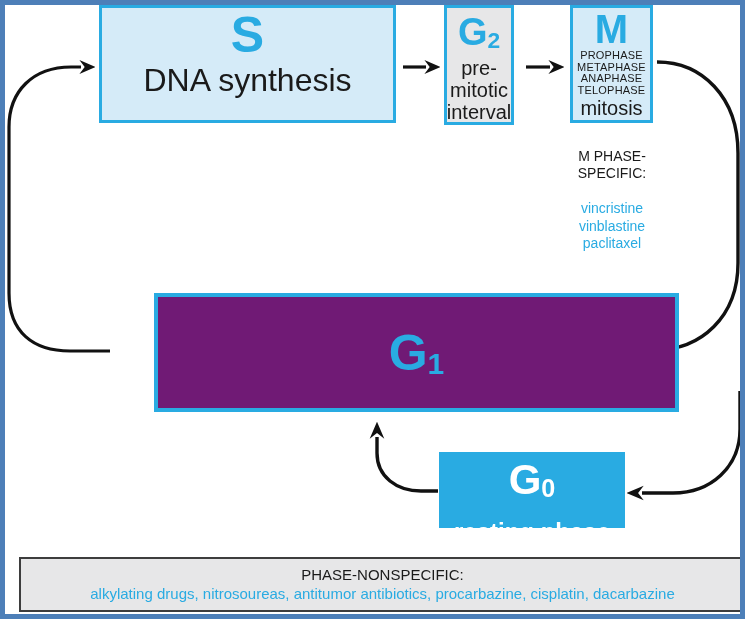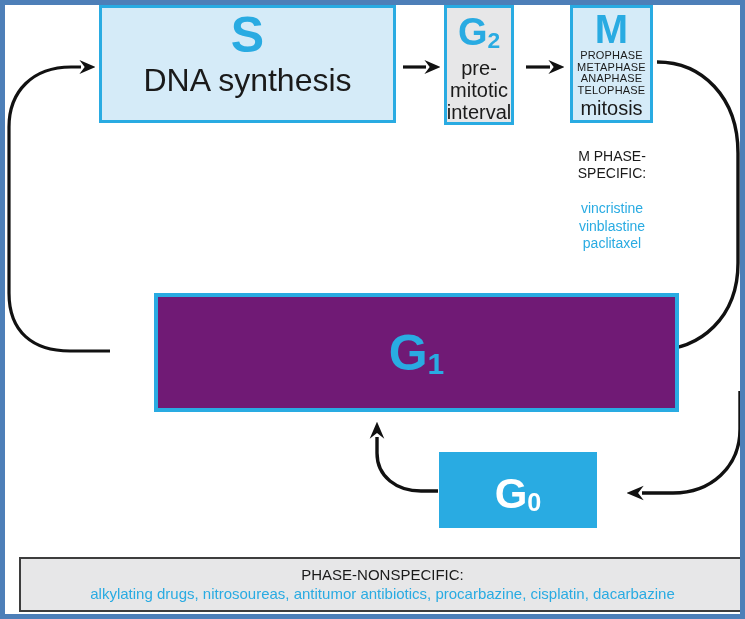--- a/index.html
+++ b/index.html
@@ -13,21 +13,21 @@
   }
   .arrow-layer{position:absolute;left:0;top:0;width:735px;height:609px;}
 
   .pbox{position:absolute;box-sizing:border-box;display:flex;flex-direction:column;align-items:center;text-align:center;}
   .cyan-border{border:3px solid #29abe2;}
 
   .s-box{left:94px;top:0;width:297px;height:118px;background:#d5ebf8;padding-top:2px;}
   .g2-box{left:439px;top:0;width:70px;height:120px;background:#e7e7e8;padding-top:5px;}
   .m-box{left:565px;top:0;width:83px;height:118px;background:#d5ebf8;padding-top:1px;}
   .g1-box{left:105px;top:288px;width:525px;height:119px;background:#701a75;border-width:4px;justify-content:center;margin-left:44px;}
-  .g0-box{left:434px;top:447px;width:158px;height:76px;background:#29abe2;padding-top:21px;}
+  .g0-box{left:434px;top:447px;width:186px;height:76px;background:#29abe2;padding-top:7px;}
   .ns-box{left:14px;top:552px;width:727px;height:55px;background:#e7e7e8;border:2px solid #3d3d3d;padding-top:6px;}
 
   .phase-letter{font-weight:bold;color:#29abe2;line-height:1;}
   .phase-letter sub{font-size:0.60em;line-height:0;vertical-align:-0.12em;}
   .s-letter{font-size:50px;}
   .g2-letter{font-size:38px;}
   .m-letter{font-size:40px;margin-bottom:1px;}
   .g1-letter{font-size:50px;}
   .g0-letter{font-size:42px;color:#ffffff;}
 

